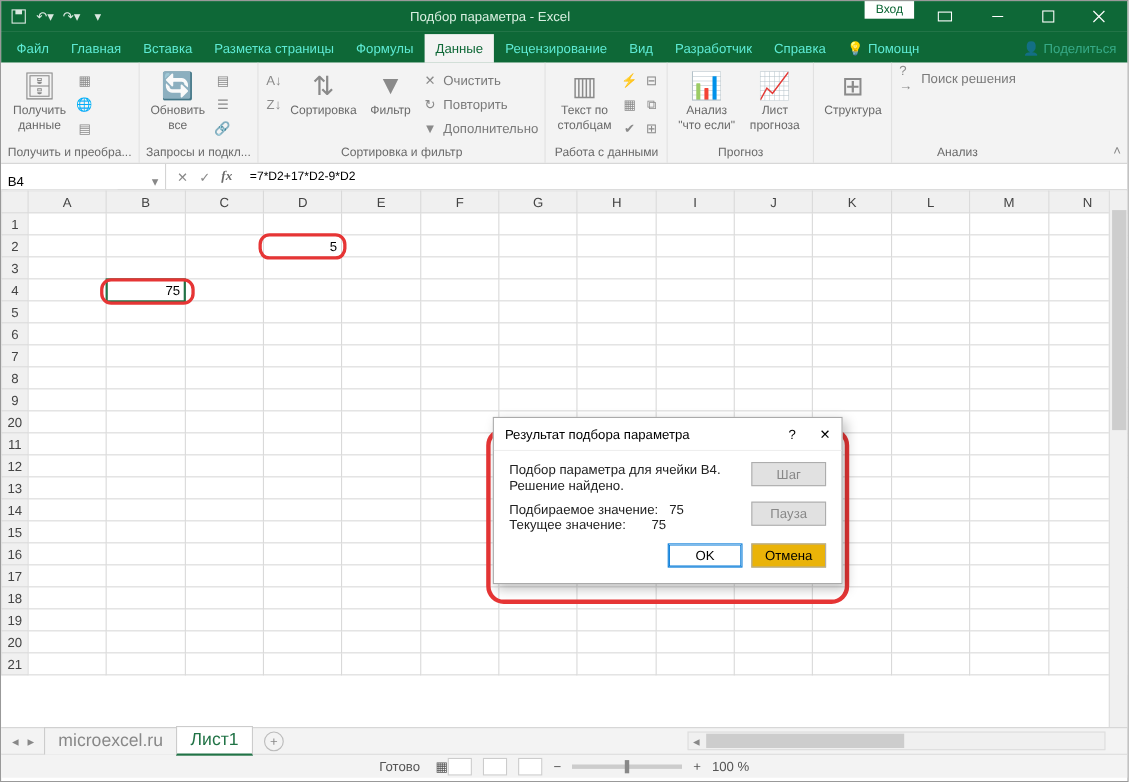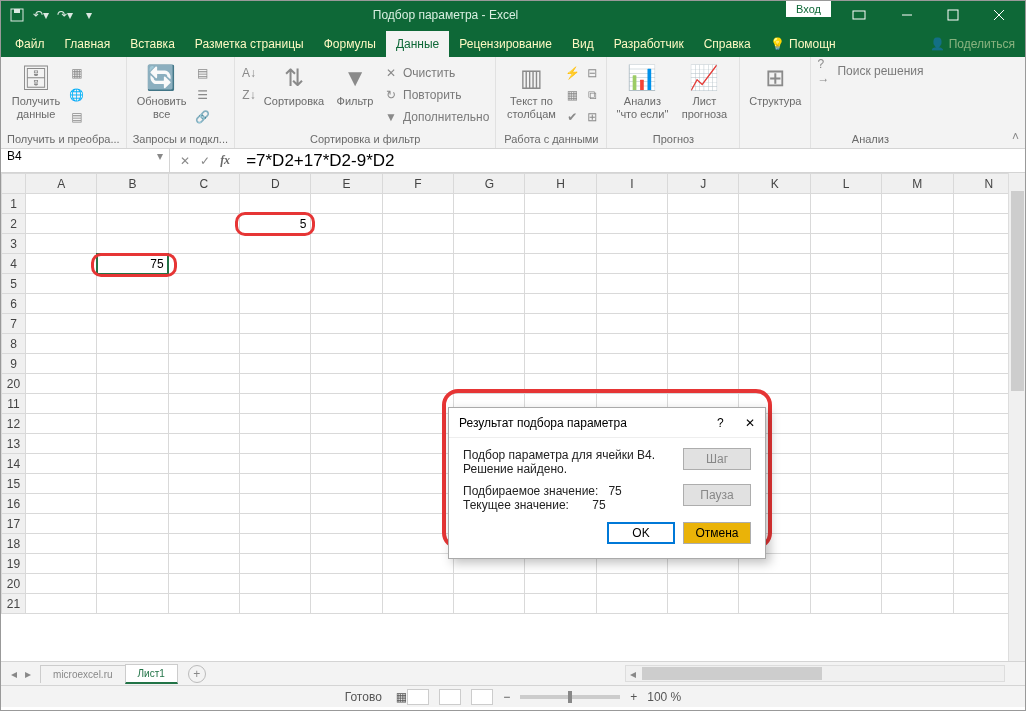--- a/index.html
+++ b/index.html
@@ -6,60 +6,60 @@
 body{background:#fff;width:1026px;height:711px;overflow:hidden;position:relative;border:1px solid #999}
 .titlebar{height:28px;background:#0e6837;display:flex;align-items:center;color:#fff}
 .qat{display:flex;align-items:center;gap:4px;padding:0 6px}
 .qat-btn{width:20px;height:20px;display:flex;align-items:center;justify-content:center;color:#fff;opacity:.85}
 .title-center{flex:1;text-align:center;font-size:12px;color:#d9efe1}
 .title-right{display:flex;align-items:flex-start;gap:2px;padding-right:4px}
 .login-btn{background:#fff;color:#0e6837;padding:2px 10px;font-size:11px;margin-right:12px}
 .win-btn{width:44px;height:28px;display:flex;align-items:center;justify-content:center;color:#fff}
 .win-btn.square{width:28px;margin-right:10px}
 .tabs{height:28px;background:#0e6837;display:flex;align-items:flex-end;padding-left:4px}
-.tab{color:#fef9c3;padding:6px 10px 6px;font-size:12px;cursor:pointer}
+.tab{color:#5eead4;padding:6px 10px 6px;font-size:12px;cursor:pointer}
 .tab.active{background:#f3f3f3;color:#0e6837}
 .tab.sep{margin-left:auto}
 .ribbon{height:92px;background:#f3f3f3;border-bottom:1px solid #d4d4d4;display:flex;position:relative}
 .group{display:flex;flex-direction:column;height:100%;padding:2px 6px 0;border-right:1px solid #e1e1e1}
 .group-body{flex:1;display:flex;align-items:flex-start;gap:4px;padding-top:2px}
 .group-label{text-align:center;font-size:11px;color:#6a6a6a;padding:2px 0 3px}
 .big-btn{display:flex;flex-direction:column;align-items:center;justify-content:flex-start;width:58px;padding-top:2px;color:#6a6a6a}
 .big-btn .ico{width:30px;height:30px;display:flex;align-items:center;justify-content:center;font-size:24px;color:#8a8a8a}
 .big-btn .lbl{text-align:center;font-size:11px;line-height:13px;margin-top:2px}
 .mini-col{display:flex;flex-direction:column;gap:2px;padding-top:2px}
 .mini-btn{display:flex;align-items:center;gap:4px;color:#7a7a7a;font-size:11px;height:20px}
 .mini-ico{width:16px;height:16px;display:inline-flex;align-items:center;justify-content:center;color:#8a8a8a}
 .namebox-row{height:24px;border-bottom:1px solid #d4d4d4;display:flex;align-items:center;background:#fff}
-.namebox{width:169px;border-right:1px solid #d4d4d4;padding:0 6px;height:100%;display:flex;align-items:flex-start;justify-content:space-between}
+.namebox{width:150px;border-right:1px solid #d4d4d4;padding:0 6px;height:100%;display:flex;align-items:flex-end;justify-content:space-between}
 .namebox input{border:none;outline:none;width:100px;font-size:12px}
 .fx-btns{display:flex;align-items:center;gap:10px;padding:0 10px;color:#8a8a8a}
 .fx-label{font-style:italic;font-weight:bold;color:#6a6a6a;font-family:"Times New Roman",serif}
-.formula-input{flex:1;padding:0 6px;font-size:17px}
+.formula-input{flex:1;padding:0 6px;font-size:11px}
 .grid-wrap{position:relative;height:488px;overflow:hidden;background:#fff}
 table.grid{border-collapse:collapse;table-layout:fixed}
 .grid th,.grid td{border:1px solid #d9d9d9;height:20px;font-size:12px;text-align:right;padding:0 4px;font-weight:normal;background:#fff}
 .grid th{background:#f0f0f0;text-align:center;color:#444}
 .grid th.rowh{width:24px;text-align:center}
 .grid .corner{background:#f0f0f0;width:24px}
 .grid td{color:#000}
 .selcell{outline:2px solid #217346;outline-offset:-1px}
 .annot{position:absolute;border:3px solid #e63535;border-radius:10px;pointer-events:none}
 .dialog-annot{position:absolute;border:4px solid #e63535;border-radius:16px;pointer-events:none}
 .dialog{position:absolute;width:318px;background:#fff;border:1px solid #aaa;box-shadow:4px 4px 10px rgba(0,0,0,.25);font-size:12px}
 .dlg-title{height:30px;display:flex;align-items:center;padding:0 10px;justify-content:space-between;border-bottom:1px solid #eee}
 .dlg-body{padding:10px 14px 14px;color:#222}
 .dlg-row{display:flex;justify-content:space-between;align-items:flex-start;margin-bottom:8px}
 .dlg-btn{width:68px;height:22px;border:1px solid #adadad;background:#e1e1e1;font-size:12px;color:#888;text-align:center;line-height:20px}
 .dlg-btn.enabled{color:#000;background:#eab308}
 .dlg-btn.primary{border:1px solid #0078d7;box-shadow:inset 0 0 0 1px #0078d7;color:#000;background:#fff}
 .dlg-bottom{display:flex;justify-content:flex-end;gap:8px;margin-top:10px}
 .sheet-tabs{height:24px;border-top:1px solid #d4d4d4;display:flex;align-items:center;background:#f3f3f3;position:relative}
 .sheet-nav{display:flex;gap:8px;padding:0 10px;color:#888}
-.sheet-tab{padding:3px 12px;border:1px solid #ccc;border-bottom:none;background:#fff;color:#2b8a3e;font-size:10px;margin-left:-1px}
+.sheet-tab{padding:3px 12px;border:1px solid #ccc;border-bottom:none;background:#fff;color:#2b8a3e;font-size:16px;margin-left:-1px}
 .sheet-tab.inactive{color:#888;background:#f3f3f3}
 .sheet-tab.active{border-bottom:2px solid #217346;background:#fff;color:#217346;font-weight:500}
 .sheet-add{margin-left:10px;width:18px;height:18px;border:1px solid #bbb;border-radius:50%;display:flex;align-items:center;justify-content:center;color:#888}
 .hscroll{position:absolute;right:20px;top:3px;width:380px;height:17px;background:#f0f0f0;border:1px solid #ddd;display:flex;align-items:center}
 .hscroll .thumb{width:180px;height:13px;background:#cdcdcd;margin-left:2px}
 .statusbar{height:22px;background:#f3f3f3;border-top:1px solid #d4d4d4;display:flex;align-items:center;justify-content:center;padding:0 8px;color:#555;font-size:11px}
 .status-right{display:flex;align-items:center;gap:10px}
 .view-btn{width:22px;height:16px;border:1px solid #ccc;background:#fff}
 .zoom-slider{width:100px;height:4px;background:#ccc;position:relative}
 .zoom-slider::after{content:"";position:absolute;left:48px;top:-4px;width:4px;height:12px;background:#888}
@@ -659,21 +659,21 @@
       </tbody>
     </table>
   <div class="vscroll">
       <div class="thumb"></div>
     </div>
 
   <div class="annot" style="left:234px;top:39px;width:80px;height:24px"></div>
   <div class="annot" style="left:90px;top:80px;width:86px;height:24px"></div>
 
   <div class="dialog-annot" style="left:441px;top:216px;width:330px;height:160px"></div>
-  <div class="dialog" style="left:447px;top:234px">
+  <div class="dialog" style="left:447px;top:206px">
     <div class="dlg-title">
       <span>Результат подбора параметра</span>
       <span>
         <span style="margin-right:18px">?</span>
         <span>✕</span>
       </span>
     </div>
     <div class="dlg-body">
       <div class="dlg-row">
         <div>

